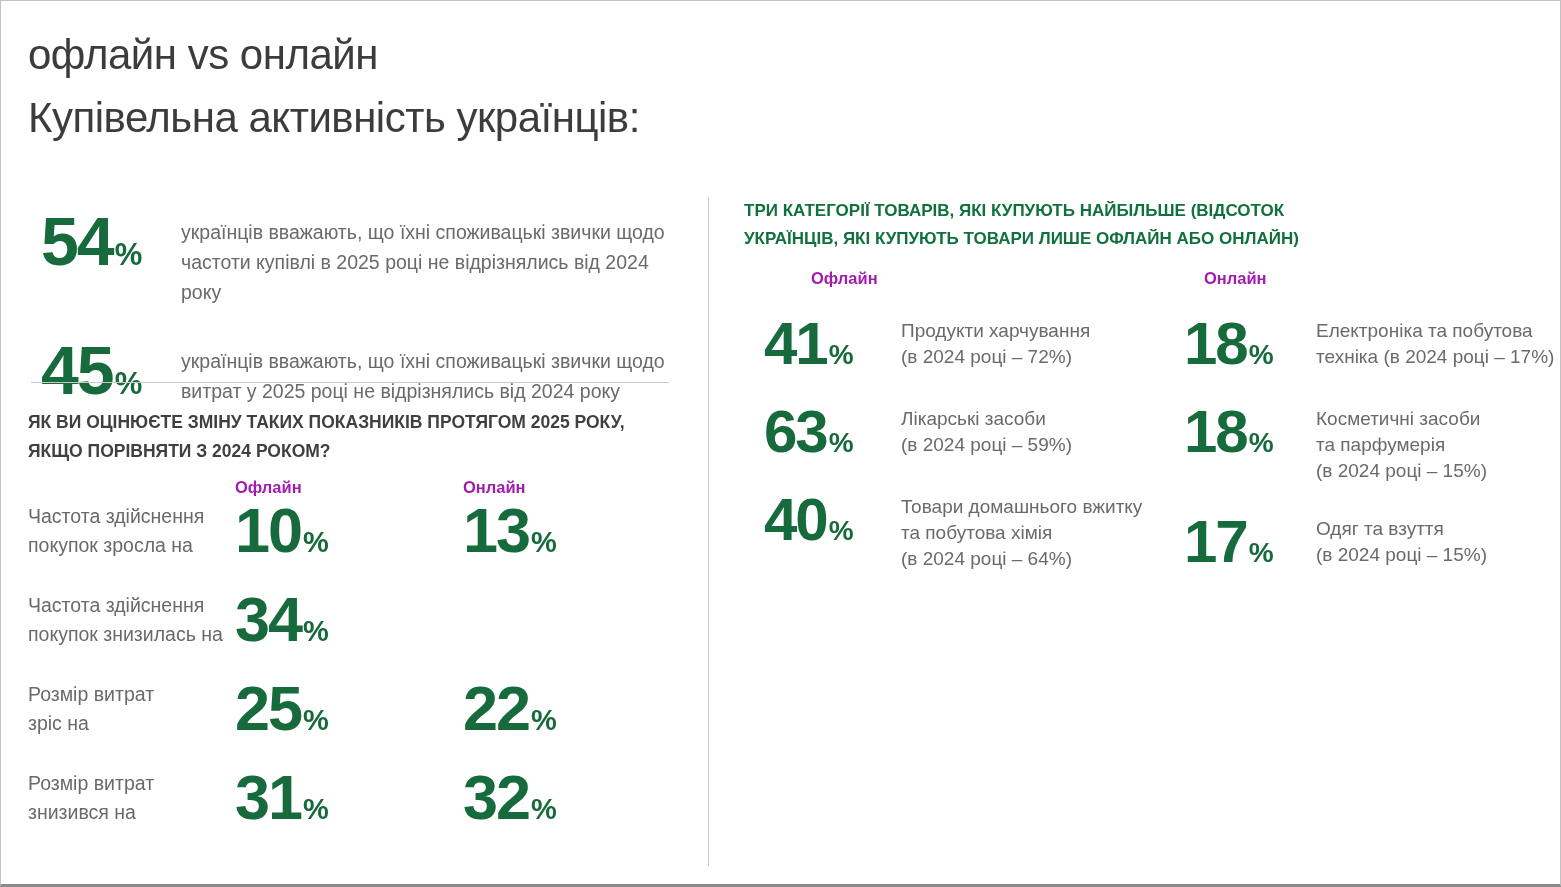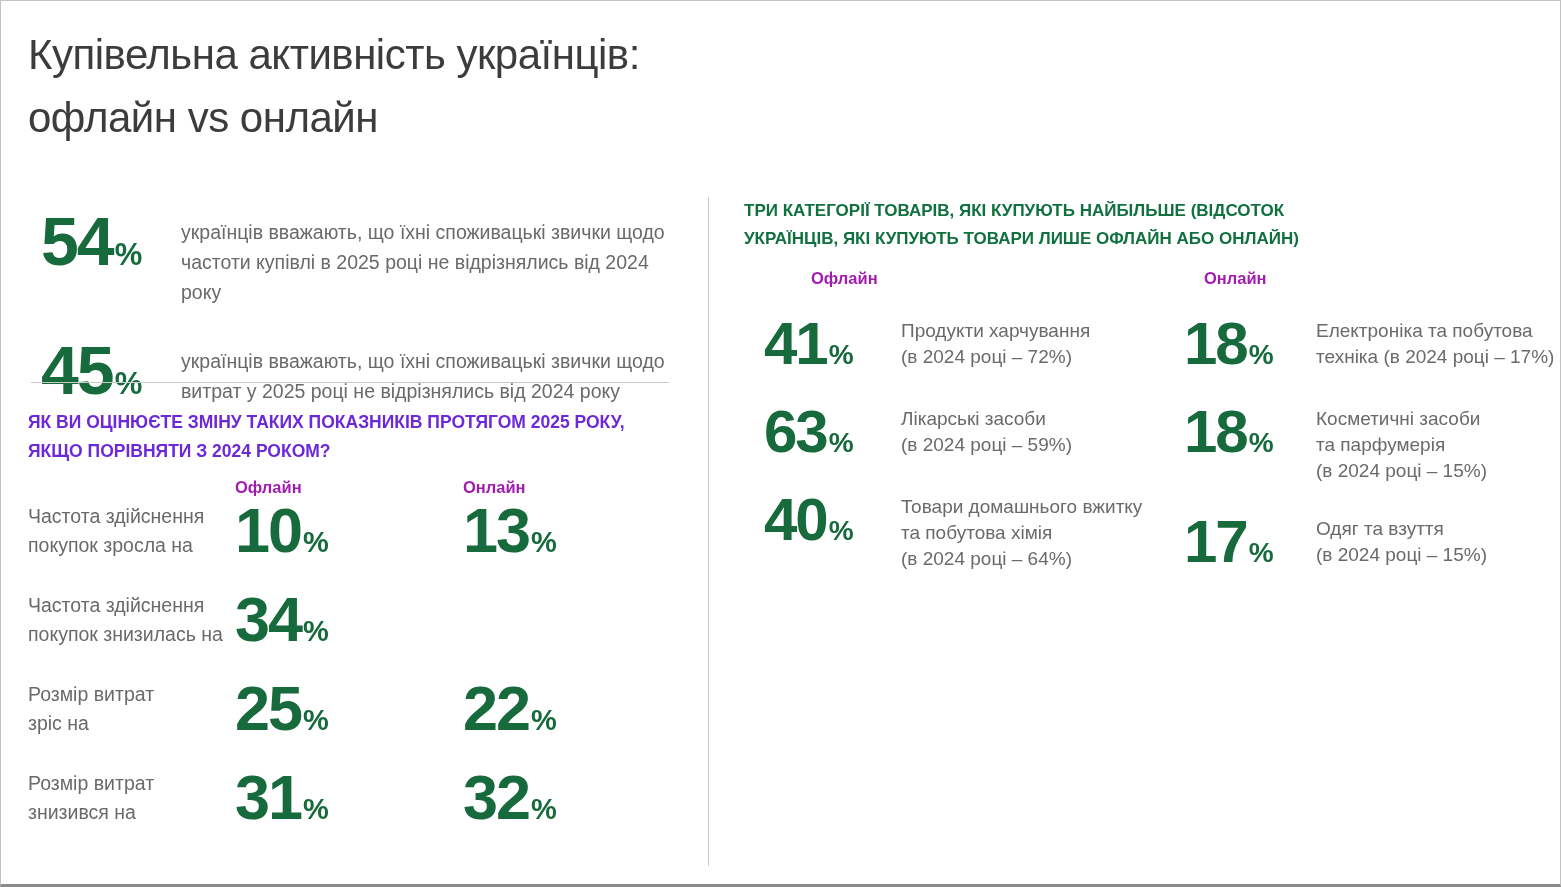--- a/index.html
+++ b/index.html
@@ -18,21 +18,21 @@
   .stat-big{flex:none;width:140px;font-size:68px;font-weight:700;color:#166a3b;
     line-height:0.95;letter-spacing:-2px;}
   .stat-big .pct{font-size:31px;letter-spacing:0;margin-left:2px;}
   .stat-desc{font-size:19.5px;color:#6a6a6a;line-height:1.55;padding-top:8px;
     white-space:pre-line;}
   
   .h-divider{position:absolute;left:30px;top:381px;width:638px;height:1px;background:#c9c9c9;}
   .v-divider{position:absolute;left:707px;top:196px;width:1px;height:669px;background:#cccccc;}
   
   .question-heading{position:absolute;left:27px;top:407px;width:650px;
-    font-size:17.5px;font-weight:700;color:#6d28d9;line-height:1.65;white-space:pre-line;}
+    font-size:17.5px;font-weight:700;color:#404040;line-height:1.65;white-space:pre-line;}
   .left-table{position:absolute;left:27px;top:477px;width:660px;}
   .t-head{display:grid;grid-template-columns:207px 228px 1fr;height:20px;}
   .col-head{font-size:16.5px;font-weight:700;color:#a21caf;}
   .t-row{display:grid;grid-template-columns:207px 228px 1fr;align-items:center;
     min-height:66px;margin-bottom:23px;}
   .t-row:first-of-type{margin-top:34px;}
   .row-label{font-size:19.5px;color:#6a6a6a;line-height:1.5;white-space:pre-line;}
   .cell-num{font-size:63px;font-weight:700;color:#166a3b;line-height:0.95;letter-spacing:-2px;}
   .cell-num .pct{font-size:29px;letter-spacing:0;margin-left:2px;}
   
@@ -52,22 +52,22 @@
   .online .item-num{width:132px;}
   .item-num .pct{font-size:28px;letter-spacing:0;margin-left:2px;}
   .item-label{font-size:19px;color:#6a6a6a;line-height:1.38;padding-top:3px;white-space:pre-line;}
 </style>
 </head>
 <body>
 
 <div class="frame">
 
   <div class="title">
+    <div>офлайн vs онлайн</div>
     <div>Купівельна активність українців:</div>
-    <div>офлайн vs онлайн</div>
   </div>
 
   <div class="headline-stats">
     <div class="stat-row">
       <div class="stat-big"><span>54</span><span class="pct">%</span></div>
       <div class="stat-desc">українців вважають, що їхні споживацькі звички щодо
 частоти купівлі в 2025 році не відрізнялись від 2024 року</div>
     </div>
     <div class="stat-row">
       <div class="stat-big"><span>45</span><span class="pct">%</span></div>

